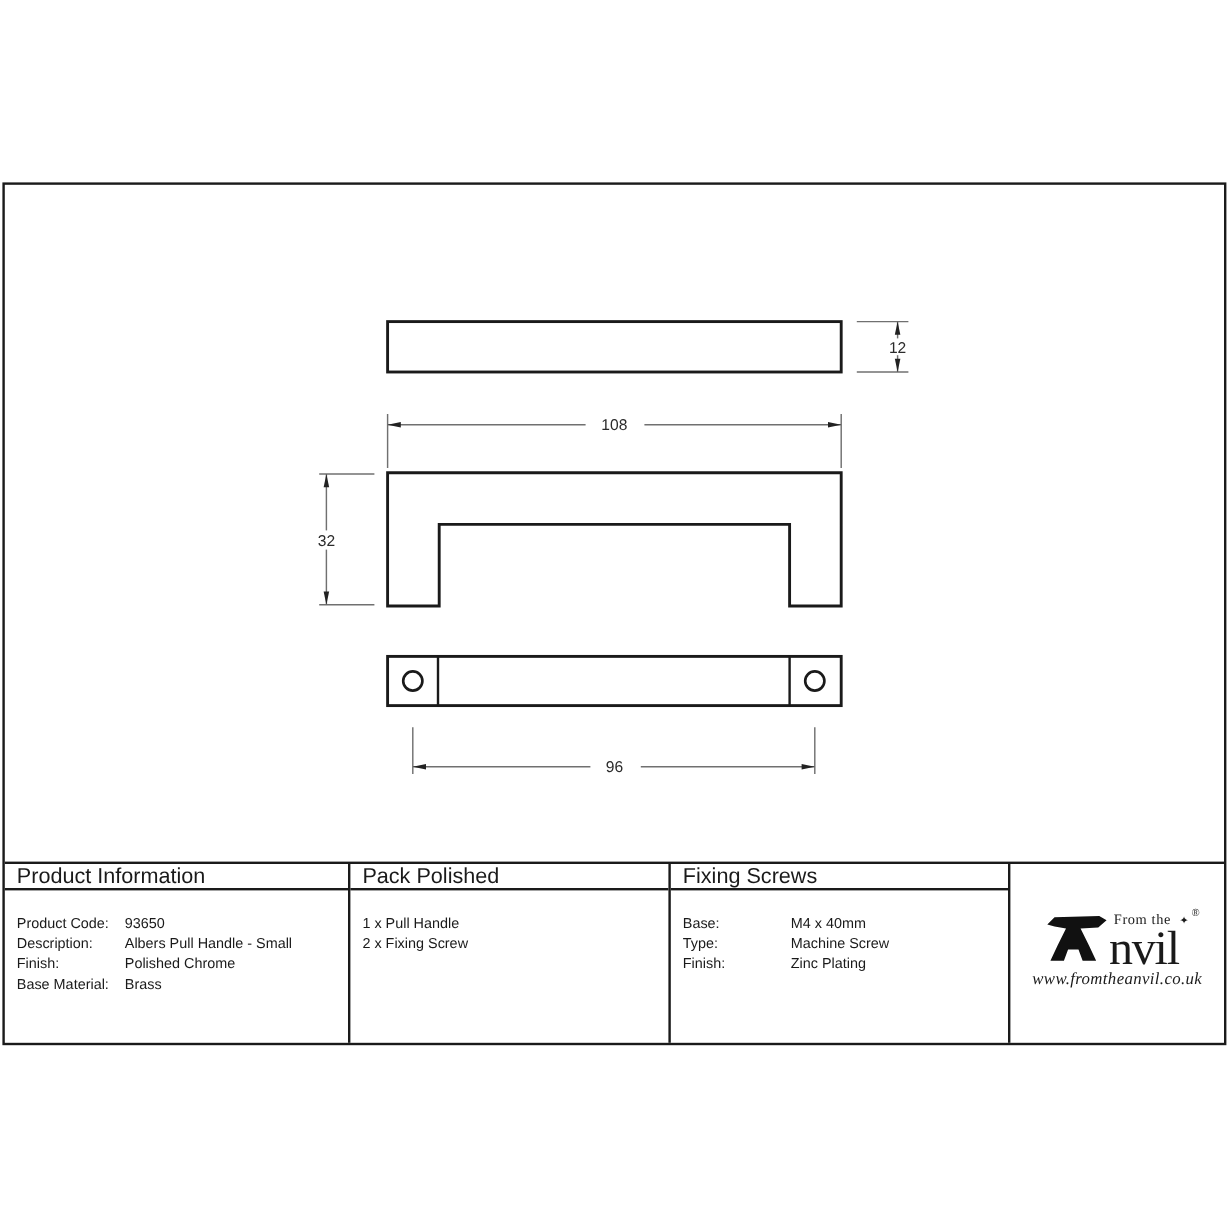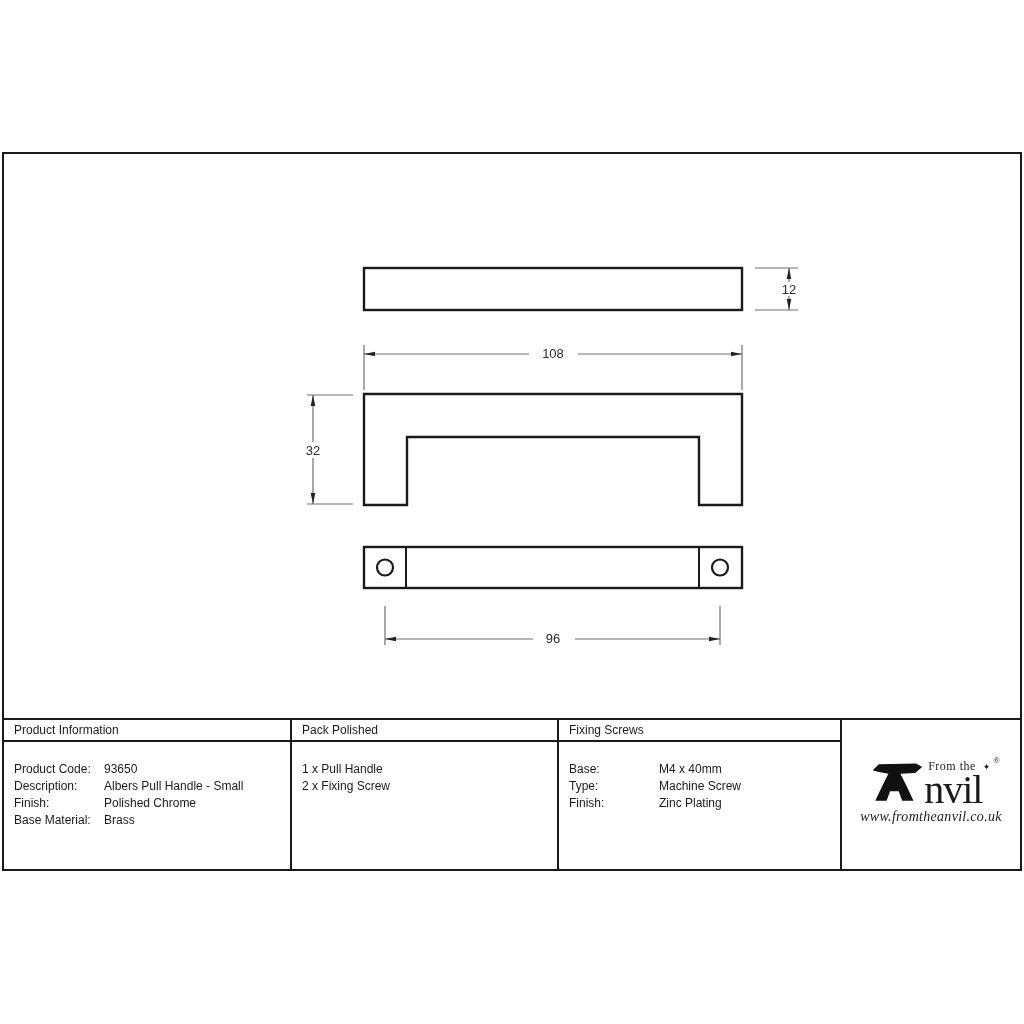--- a/index.html
+++ b/index.html
@@ -1,25 +1,25 @@
 <!DOCTYPE html>
 <html><head>
 <meta charset="utf-8">
 <style>
   html,body{margin:0;padding:0;background:#fff;}
   body{width:1024px;height:1024px;position:relative;font-family:"Liberation Sans",sans-serif;color:#1a1a1a;}
   .sheet{position:absolute;left:2px;top:152px;width:1020px;height:719px;border:2px solid #1a1a1a;box-sizing:border-box;display:flex;flex-direction:column;background:#fff;}
-  .drawing-area{position:relative;height:564px;flex:0 0 auto;margin-left:41px;}
+  .drawing-area{position:relative;height:564px;flex:0 0 auto;}
   .drawing-area svg{position:absolute;left:0;top:0;}
   .dim-text{font-family:"Liberation Sans",sans-serif;font-size:13px;fill:#2b2b2b;}
   .note-bar{flex:0 0 auto;height:30px;border-top:2px solid #1a1a1a;box-sizing:border-box;display:flex;align-items:center;padding-left:12px;font-size:12.5px;}
   .info-table{flex:1 1 auto;border-top:2px solid #1a1a1a;box-sizing:border-box;display:grid;grid-template-columns:288px 267px 283px 1fr;}
   .col{border-right:2px solid #1a1a1a;box-sizing:border-box;display:flex;flex-direction:column;}
   .col:last-child{border-right:none;}
-  .col-header{height:22px;border-bottom:2px solid #1a1a1a;box-sizing:border-box;display:flex;align-items:center;padding-left:10px;font-size:12px;}
+  .col-header{height:22px;border-bottom:2px solid #1a1a1a;box-sizing:border-box;display:flex;align-items:center;padding-left:10px;font-size:18px;}
   .col-body{padding:4px 0 0 10px;font-size:12px;line-height:17px;margin-top:15px;}
   .kv-row{display:flex;}
   .kv-label{width:90px;flex:0 0 auto;}
   .kv-value{flex:1;}
   .pack-item{display:block;}
   
   .logo-cell{align-items:center;justify-content:center;display:flex;flex-direction:column;}
   .logo{display:flex;flex-direction:column;align-items:center;margin-top:-6px;}
   .logo-top{position:relative;display:flex;align-items:flex-end;}
   .anvil-svg{width:52px;height:47px;margin-right:1px;}

